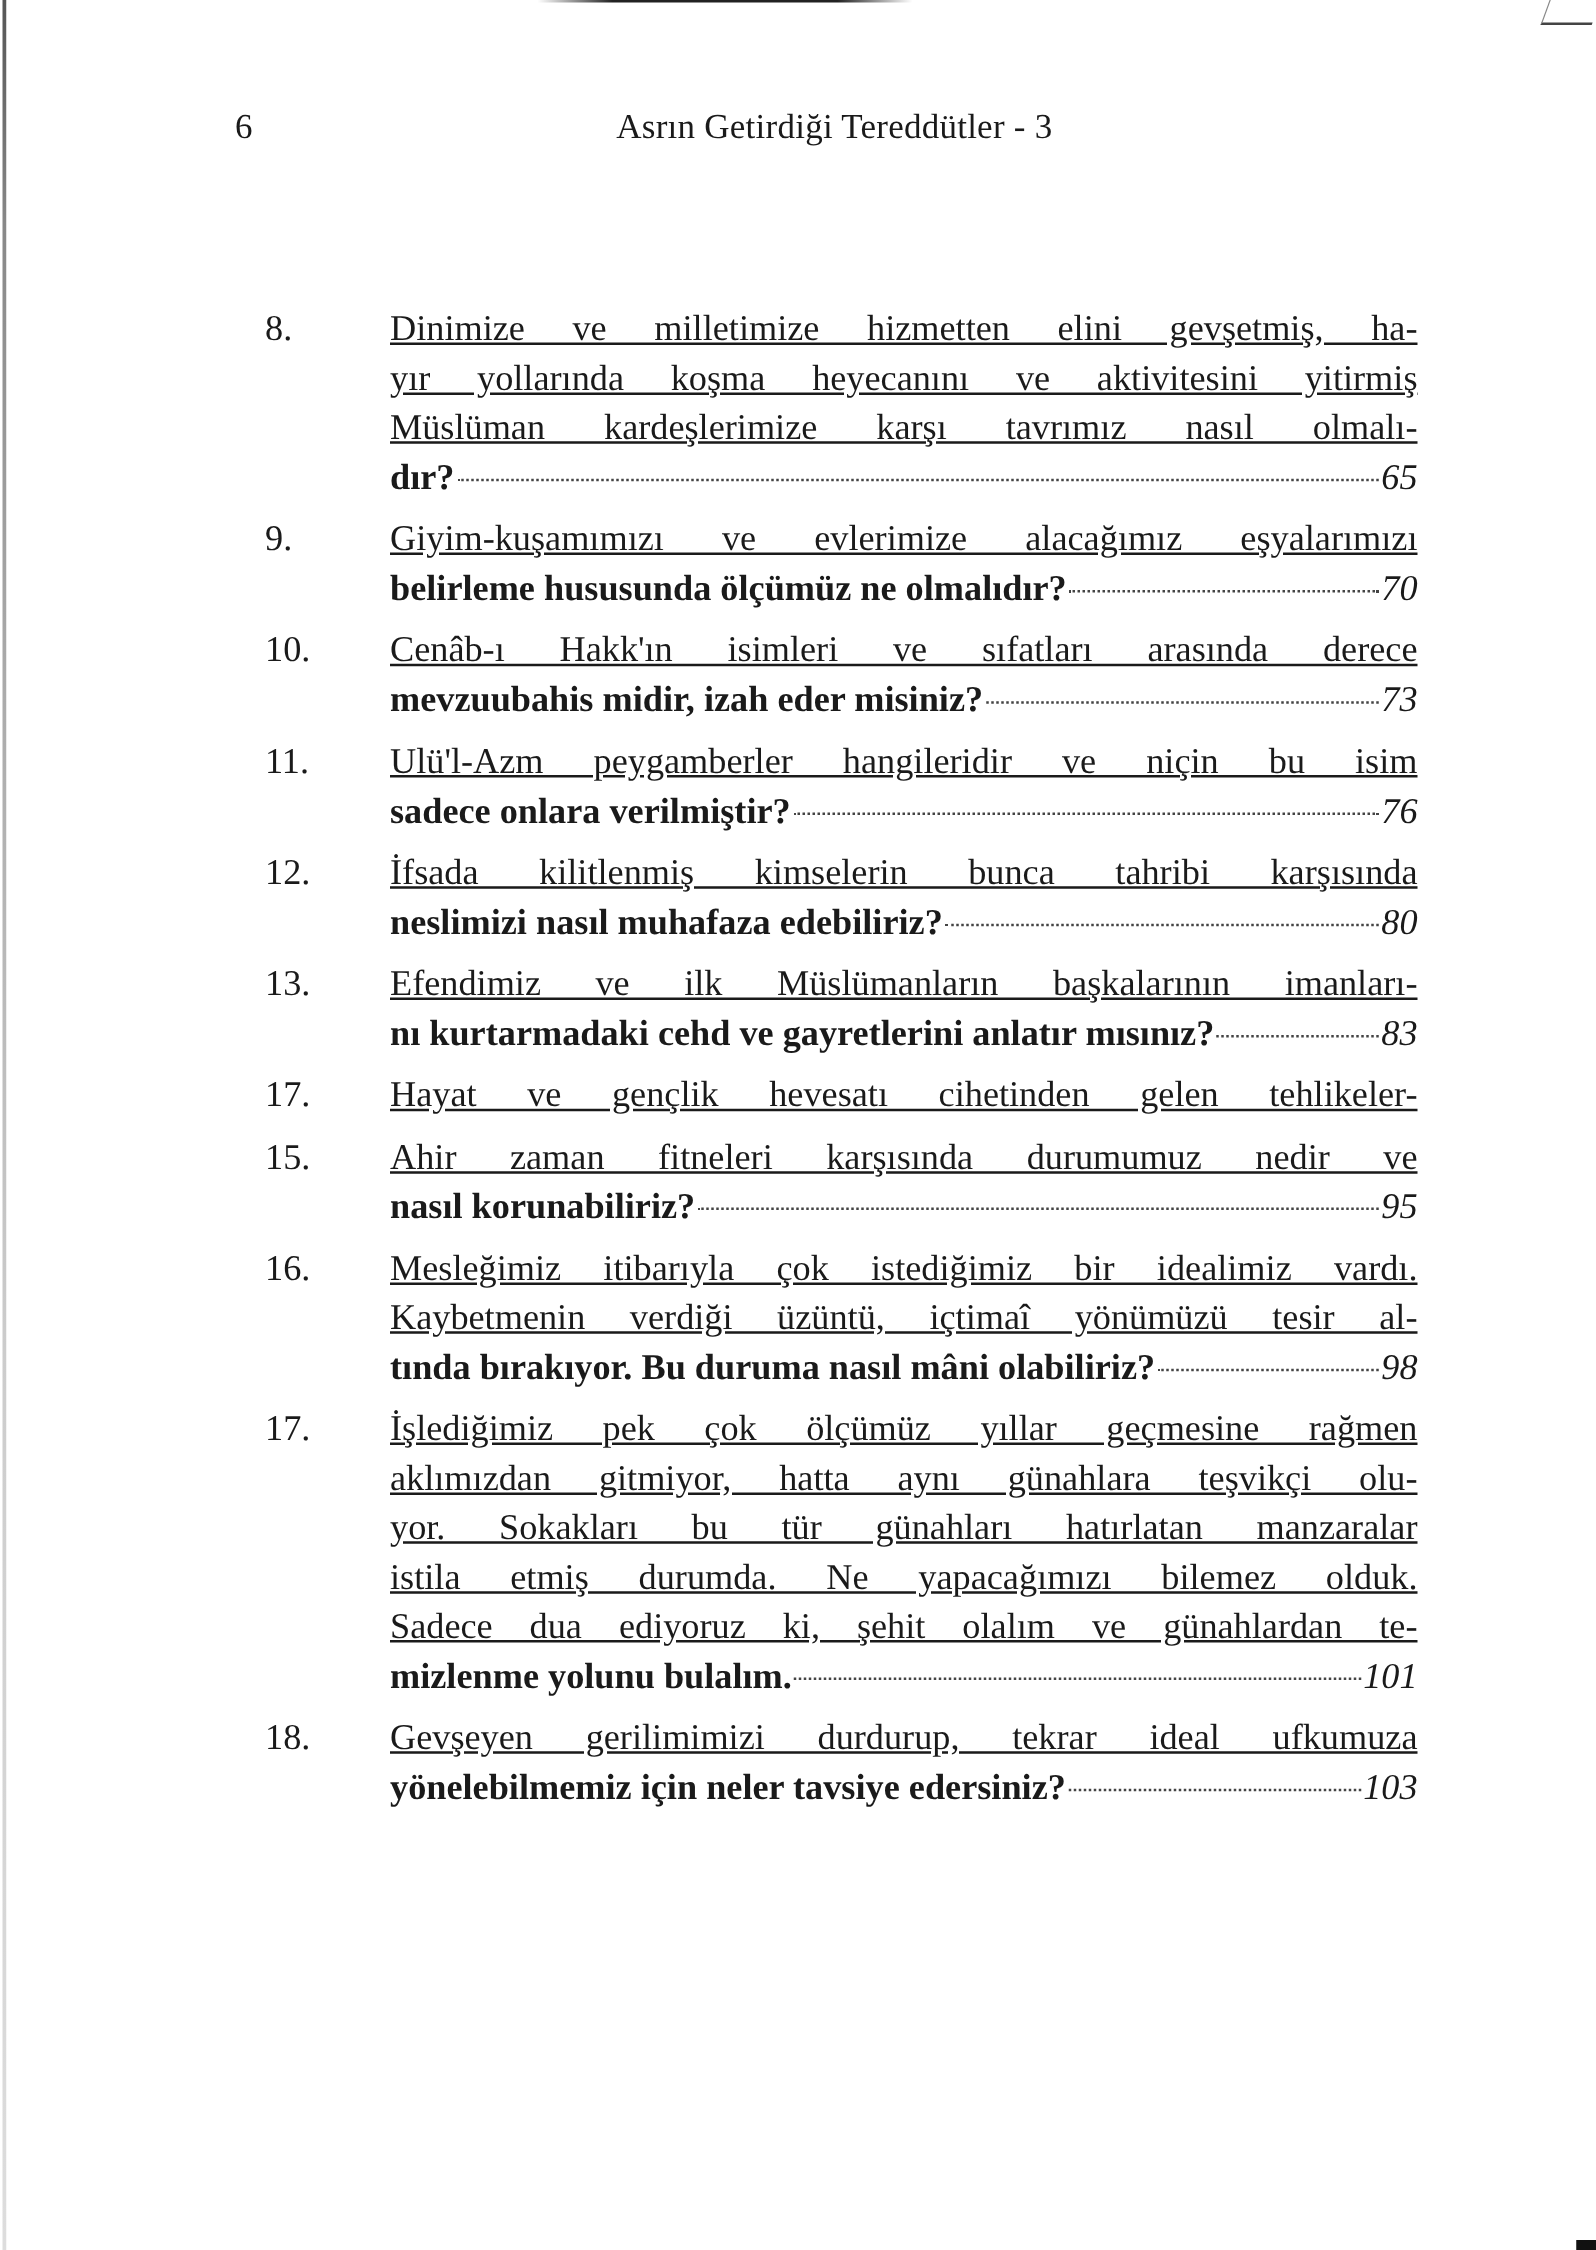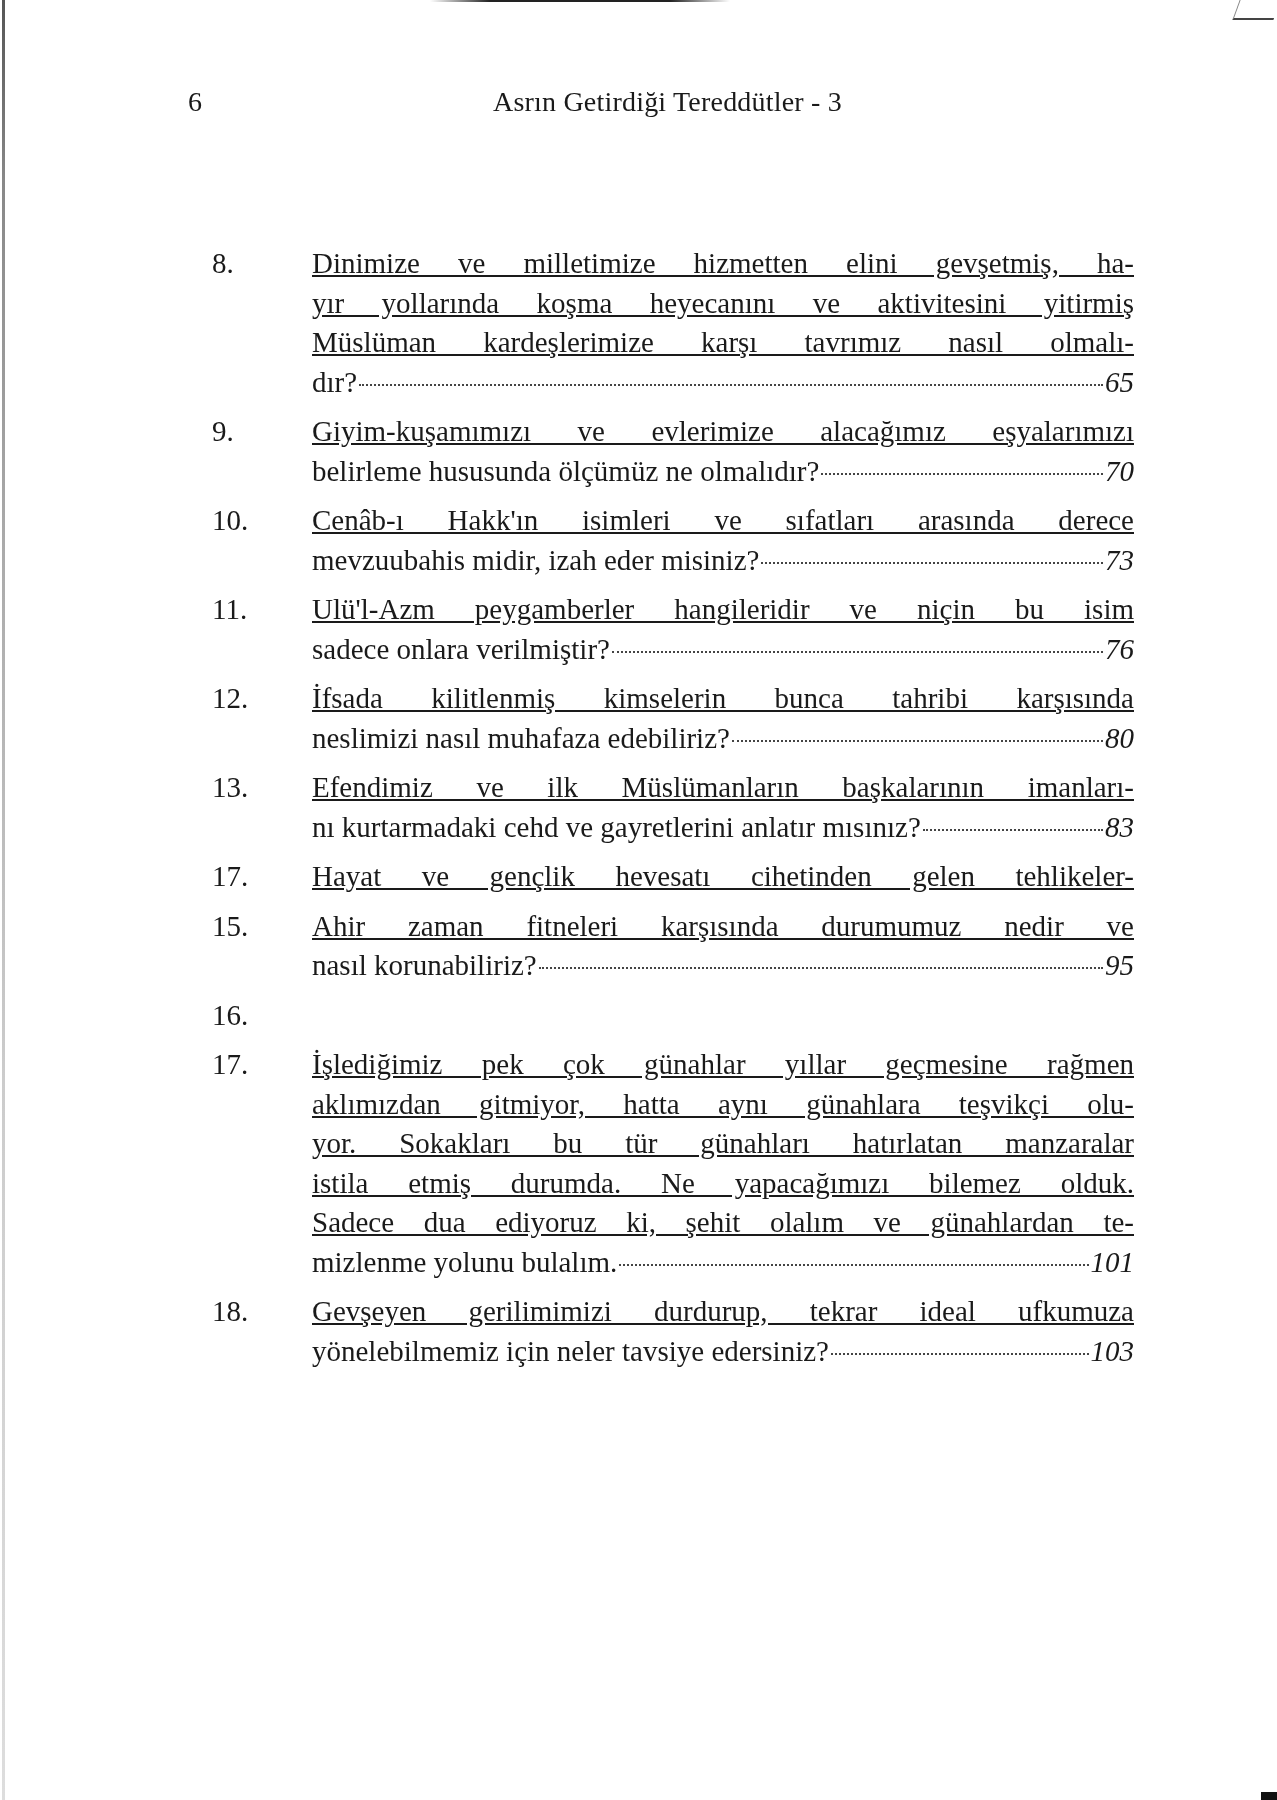--- a/index.html
+++ b/index.html
@@ -31,21 +31,21 @@
     position:absolute; left:305px; top:0; letter-spacing:0.2px;
   }
   .toc {
     position:absolute; left:212px; top:244px; width:922px;
   }
   .entry { display:flex; margin-bottom:10px; font-size:29px; line-height:39.5px; }
   .entry-num { width:100px; flex:none; }
   .entry-body { flex:1; }
   .entry-text-line { display:block; text-align:justify; text-align-last:justify;text-decoration:underline; }
   .last-line { display:flex; align-items:baseline; }
-  .last-line .lt { white-space:nowrap; }
+  .last-line .lt { white-space:nowrap;font-weight:bold; }
   .leader {
     flex:1; margin:0 2px; border-bottom:2px dotted #444; height:0; position:relative; top:-6px;
     min-width:8px;
   }
   .pg { white-space:nowrap;font-style:italic; }
 </style>
 </head>
 <body>
 
 <div class="scan-left"></div>
@@ -139,25 +139,34 @@
         <span class="entry-text-line">Ahir zaman fitneleri karşısında durumumuz nedir ve</span>
         <div class="last-line">
           <span class="lt">nasıl korunabiliriz?</span>
           <span class="leader"></span>
           <span class="pg">95</span>
         </div>
       </div>
     </div>
     <div class="entry">
       <div class="entry-num">16.</div>
+      <div class="entry-body">
+        <span class="entry-text-line">Mesleğimiz itibarıyla çok istediğimiz bir idealimiz vardı.</span>
+        <span class="entry-text-line">Kaybetmenin verdiği üzüntü, içtimaî yönümüzü tesir al-</span>
+        <div class="last-line">
+          <span class="lt">tında bırakıyor. Bu duruma nasıl mâni olabiliriz?</span>
+          <span class="leader"></span>
+          <span class="pg">98</span>
+        </div>
+      </div>
     </div>
     <div class="entry">
       <div class="entry-num">17.</div>
       <div class="entry-body">
-        <span class="entry-text-line">İşlediğimiz pek çok günahlar yıllar geçmesine rağmen</span>
+        <span class="entry-text-line">İşlediğimiz pek çok ölçümüz yıllar geçmesine rağmen</span>
         <span class="entry-text-line">aklımızdan gitmiyor, hatta aynı günahlara teşvikçi olu-</span>
         <span class="entry-text-line">yor. Sokakları bu tür günahları hatırlatan manzaralar</span>
         <span class="entry-text-line">istila etmiş durumda. Ne yapacağımızı bilemez olduk.</span>
         <span class="entry-text-line">Sadece dua ediyoruz ki, şehit olalım ve günahlardan te-</span>
         <div class="last-line">
           <span class="lt">mizlenme yolunu bulalım.</span>
           <span class="leader"></span>
           <span class="pg">101</span>
         </div>
       </div>

